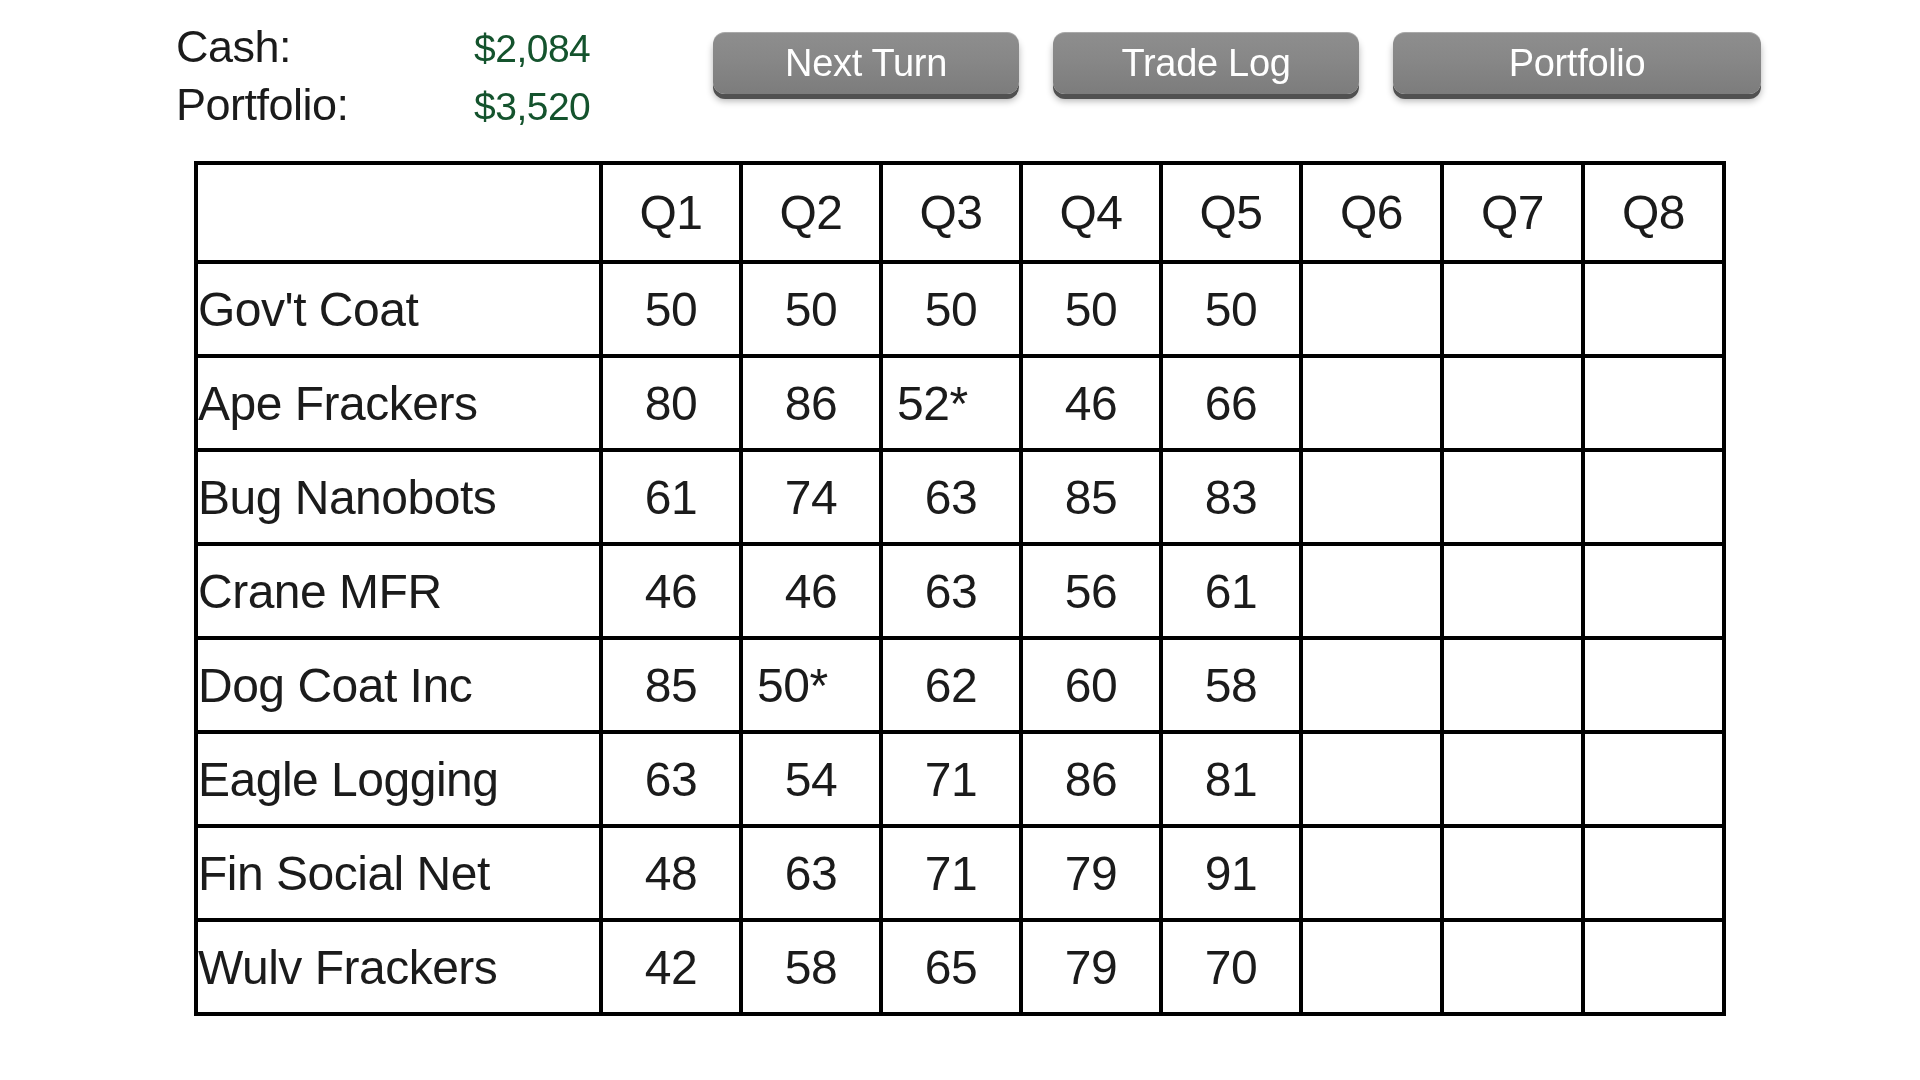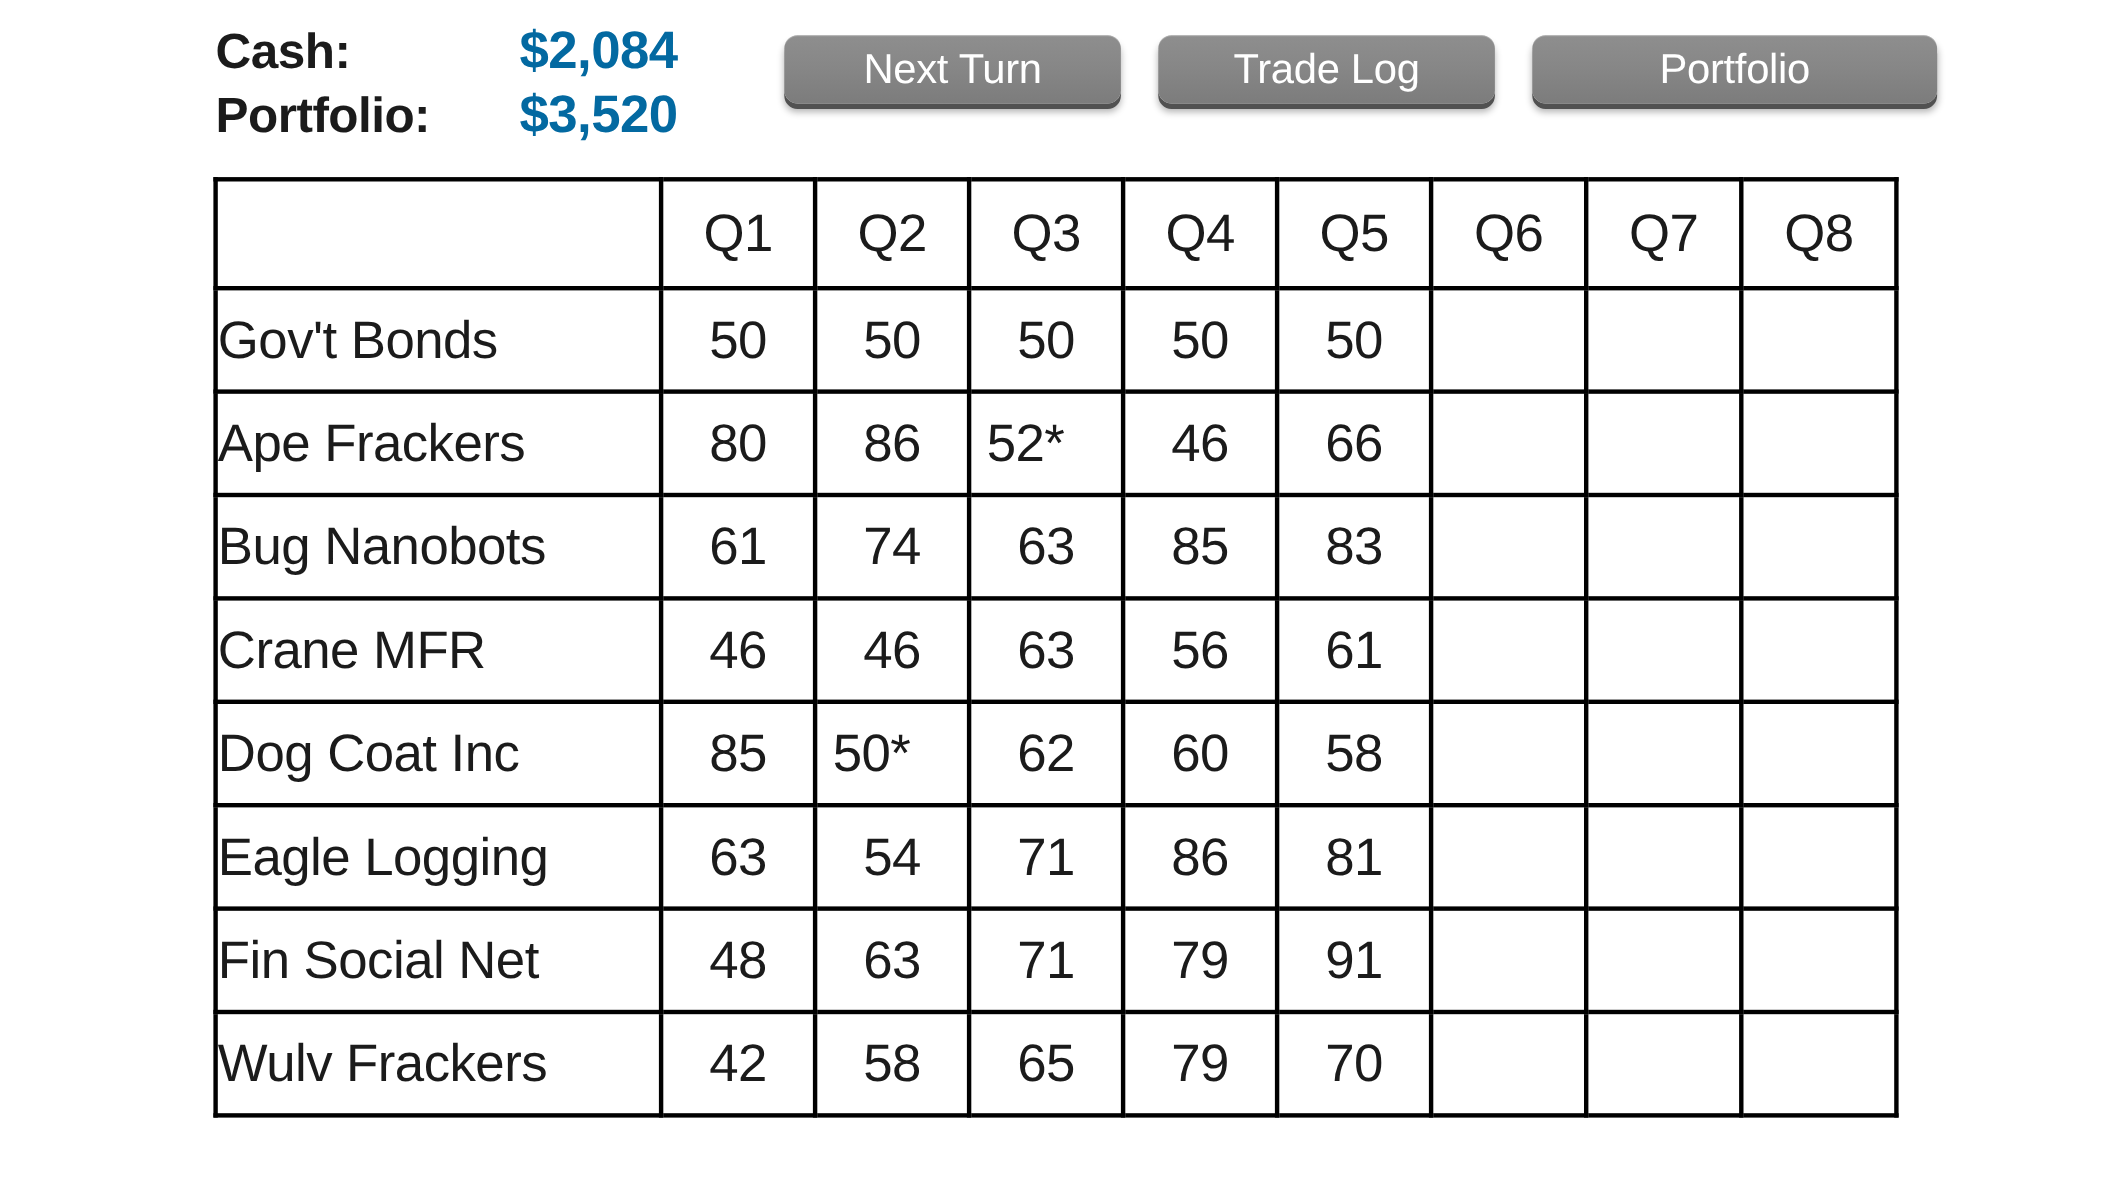--- a/index.html
+++ b/index.html
@@ -18,41 +18,40 @@
   #app {
     position: relative;
     width: 1920px;
     height: 1080px;
     background: #ffffff;
   }
 
   
   .status-panel {
     position: absolute;
-    left: 196px;
+    left: 176px;
     top: 18px;
     width: 420px;
-    font-weight: bold;
   }
   .status-row {
     display: flex;
     align-items: baseline;
     height: 58px;
     line-height: 58px;
   }
   .status-label {
     width: 298px;
     font-size: 45px;
     color: #1b1b1b;
     letter-spacing: -0.5px;
     white-space: nowrap;
   }
   .status-value {
-    font-size: 48px;
-    color: #0369a1;
+    font-size: 39px;
+    color: #14532d;
     letter-spacing: -0.5px;
     white-space: nowrap;
     text-align: right;
   }
 
   
   .button-bar {
     position: absolute;
     left: 713px;
     top: 32px;
@@ -195,21 +194,21 @@
           <th>Q3</th>
           <th>Q4</th>
           <th>Q5</th>
           <th>Q6</th>
           <th>Q7</th>
           <th>Q8</th>
         </tr>
     </thead>
     <tbody>
         <tr>
-          <td class="cell-name">Gov't Bonds</td>
+          <td class="cell-name">Gov't Coat</td>
           <td class="cell-val v-flat">50</td>
           <td class="cell-val v-flat">50</td>
           <td class="cell-val v-flat">50</td>
           <td class="cell-val v-flat">50</td>
           <td class="cell-val v-flat">50</td>
           <td class="cell-val cell-empty"></td>
           <td class="cell-val cell-empty"></td>
           <td class="cell-val cell-empty"></td>
         </tr>
         <tr>

